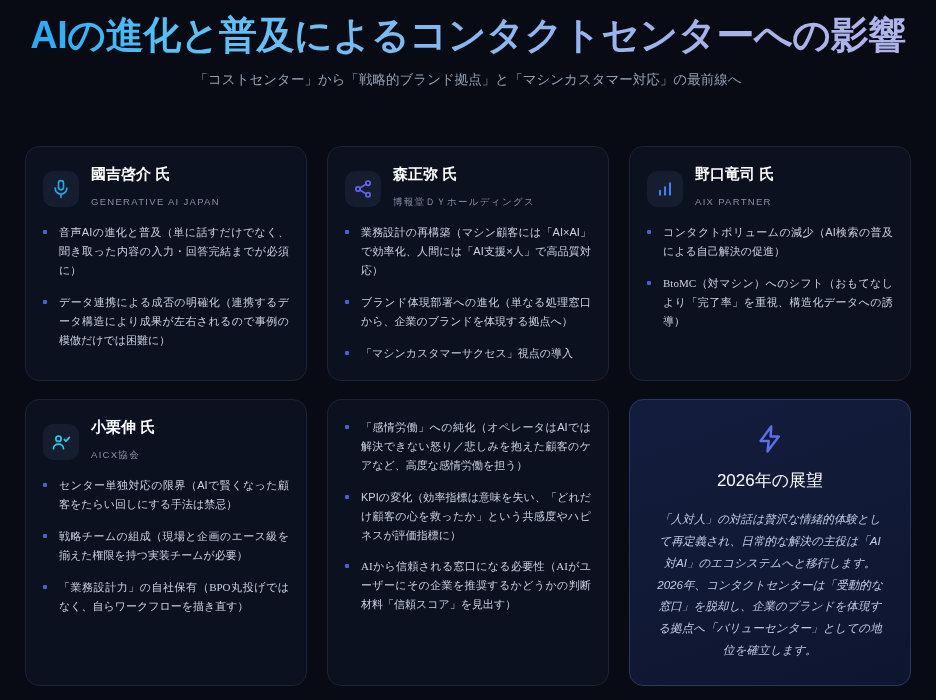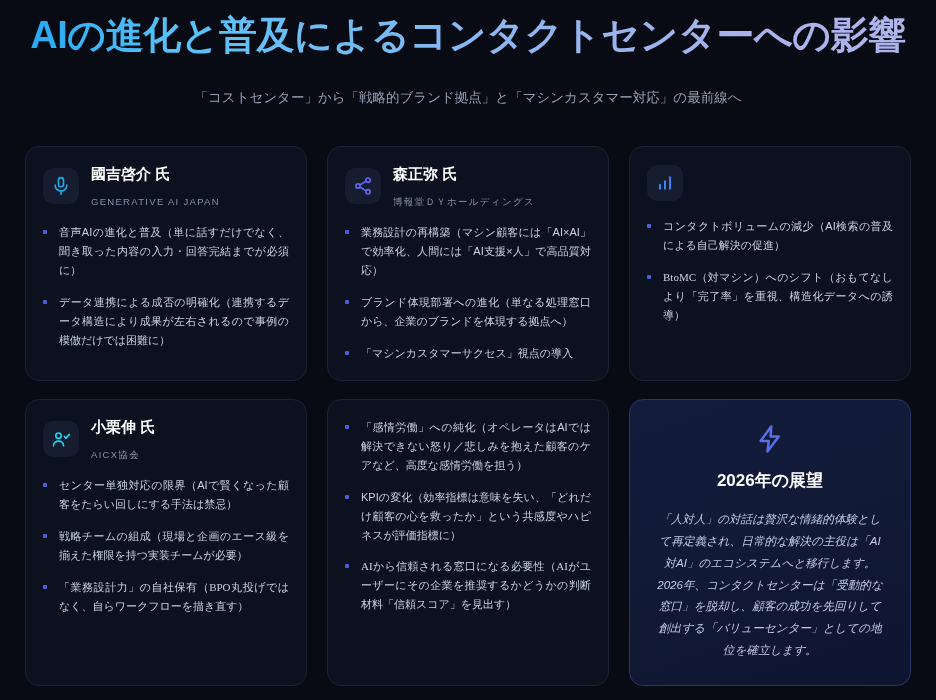--- a/index.html
+++ b/index.html
@@ -33,21 +33,21 @@
     letter-spacing: -0.5px;
     background: linear-gradient(90deg, #1fa3f2 0%, #56c2f7 18%, #8fb6f0 55%, #a9b2ea 80%, #b0b6ec 100%);
     -webkit-background-clip: text;
     background-clip: text;
     -webkit-text-fill-color: transparent;
     color: transparent;
     white-space: nowrap;
   }
 
   .subtitle {
-    margin: 28px auto 0;
+    margin: 10px auto 0;
     width: 560px;
     font-size: 13.5px;
     line-height: 1.75;
     color: #93a1b5;
     text-align: center;
   }
 
   
   .grid {
     position: absolute;
@@ -65,21 +65,21 @@
     background: #0c1120;
     border: 1px solid #1b2336;
     border-radius: 14px;
     padding: 18px 17px 16px 17px;
     overflow: hidden;
     position: relative;
   }
 
   .card-head {
     display: flex;
-    align-items: center;
+    align-items: flex-end;
     gap: 12px;
     margin-bottom: 16px;
   }
 
   .icon-box {
     width: 36px;
     height: 36px;
     min-width: 36px;
     border-radius: 10px;
     background: #161d2e;
@@ -141,21 +141,21 @@
     align-items: center;
     justify-content: center;
     padding: 24px 24px;
     text-align: center;
   }
 
   .bolt { margin-bottom: 12px; }
 
   .highlight-title {
     font-size: 17px;
-    font-weight: bold;
+    font-weight: normal;
     color: #ffffff;
     margin-bottom: 16px;
     line-height: 1.3;
   }
 
   .highlight-body {
     font-size: 11.6px;
     line-height: 1.88;
     color: #c3cce4;
     font-style: italic;
@@ -219,20 +219,24 @@
 
     <div class="card">
       <div class="card-head">
         <div class="icon-box">
           <svg width="20" height="20" viewBox="0 0 24 24" fill="none" stroke="#3b82f6" stroke-width="2.4" stroke-linecap="round">
             <line x1="6" y1="14" x2="6" y2="19"></line>
             <line x1="12" y1="10" x2="12" y2="19"></line>
             <line x1="18" y1="5" x2="18" y2="19"></line>
           </svg>
         </div>
+        <div>
+          <div class="speaker-name">野口竜司 氏</div>
+          <div class="speaker-org">AIX PARTNER</div>
+        </div>
       </div>
       <ul class="bullets">
         <li>コンタクトボリュームの減少（AI検索の普及による自己解決の促進）</li>
         <li>BtoMC（対マシン）へのシフト（おもてなしより「完了率」を重視、構造化データへの誘導）</li>
       </ul>
     </div>
 
     <div class="card">
       <div class="card-head">
         <div class="icon-box">
@@ -262,17 +266,17 @@
       </ul>
     </div>
 
     <div class="card highlight">
       <div class="bolt">
         <svg width="30" height="30" viewBox="0 0 24 24" fill="none" stroke="#5b6fe8" stroke-width="2" stroke-linecap="round" stroke-linejoin="round">
           <polygon points="13,2 4.5,13.5 11,13.5 10,22 19,10 12.5,10"></polygon>
         </svg>
       </div>
       <div class="highlight-title">2026年の展望</div>
-      <div class="highlight-body">「人対人」の対話は贅沢な情緒的体験として再定義され、日常的な解決の主役は「AI対AI」のエコシステムへと移行します。2026年、コンタクトセンターは「受動的な窓口」を脱却し、顧客の成功を先回りして創出する「バリューセンター」としての地位を確立します。</div>
+      <div class="highlight-body">「人対人」の対話は贅沢な情緒的体験として再定義され、日常的な解決の主役は「AI対AI」のエコシステムへと移行します。2026年、コンタクトセンターは「受動的な窓口」を脱却し、企業のブランドを体現する拠点へ「バリューセンター」としての地位を確立します。</div>
     </div>
 
   </div>
 </div>
 
 </body></html>

